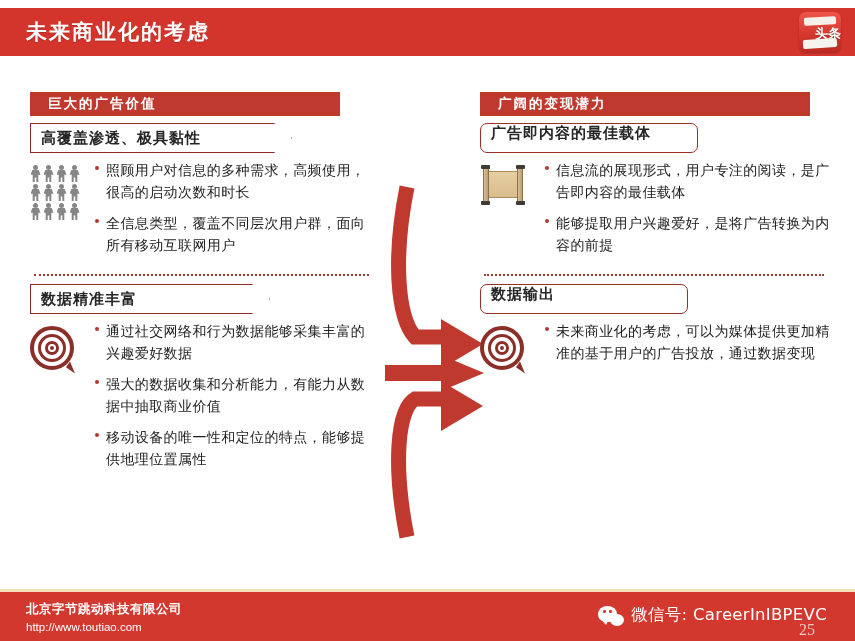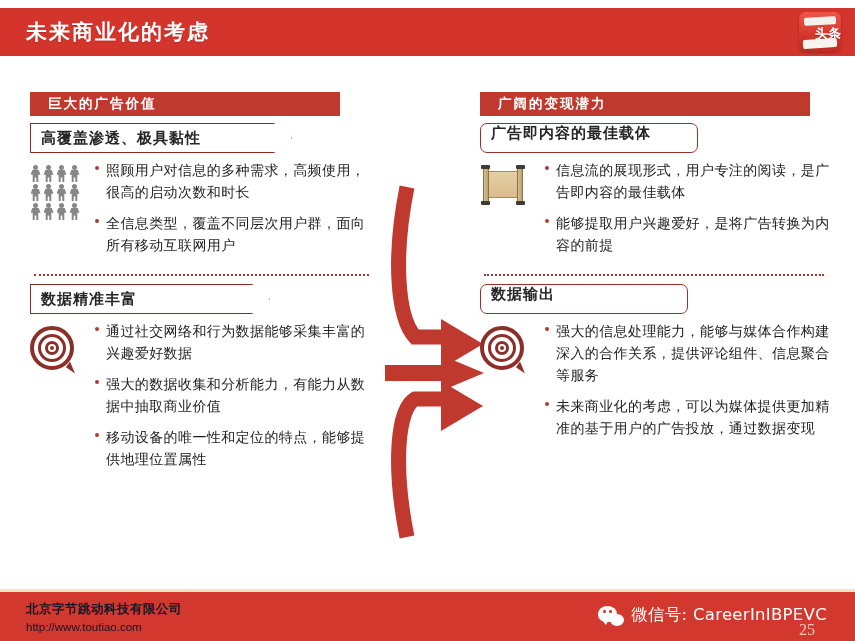--- a/index.html
+++ b/index.html
@@ -192,21 +192,21 @@
 
   
   .arrows { position: absolute; left: 385px; top: 115px; width: 105px; height: 370px; }
 
   .footer {
     position: absolute; left: 0; bottom: 0;
     width: 855px; height: 52px;
     background: #d3382e;
     border-top: 3px solid #f4e3b8;
   }
-  .footer-left { position:absolute; left:26px; top:9px; color:#0f172a; }
+  .footer-left { position:absolute; left:26px; top:9px; color:#ffffff; }
   .f-company { font-size: 12.5px; font-weight: bold; letter-spacing:.5px; font-family:"DejaVu Sans", sans-serif; }
   .f-url { font-size: 11.5px; margin-top: 3px; font-family:"Liberation Sans", sans-serif; }
   .footer-right {
     position:absolute; right: 28px; top: 12px;
     display:flex; align-items:flex-start; gap:7px; color:#ffffff;
   }
   .wechat {
     width: 26px; height: 22px; position: relative;
   }
   .wechat .big {
@@ -392,21 +392,20 @@
         <div class="icon-slot">
           <div class="target">
             <div class="ring r1"></div>
             <div class="ring r2"></div>
             <div class="ring r3"></div>
             <div class="ring r4"></div>
             <div class="arrowhead"></div>
           </div>
         </div>
         <div class="bullets">
-          <div class="bullet">强大的信息处理能力，能够与媒体合作构建深入的合作关系，提供评论组件、信息聚合等服务</div>
           <div class="bullet">未来商业化的考虑，可以为媒体提供更加精准的基于用户的广告投放，通过数据变现</div>
         </div>
       </div>
     </div>
   </div>
 
   <div class="footer">
     <div class="footer-left">
       <div class="f-company">北京字节跳动科技有限公司</div>
       <div class="f-url">http://www.toutiao.com</div>

